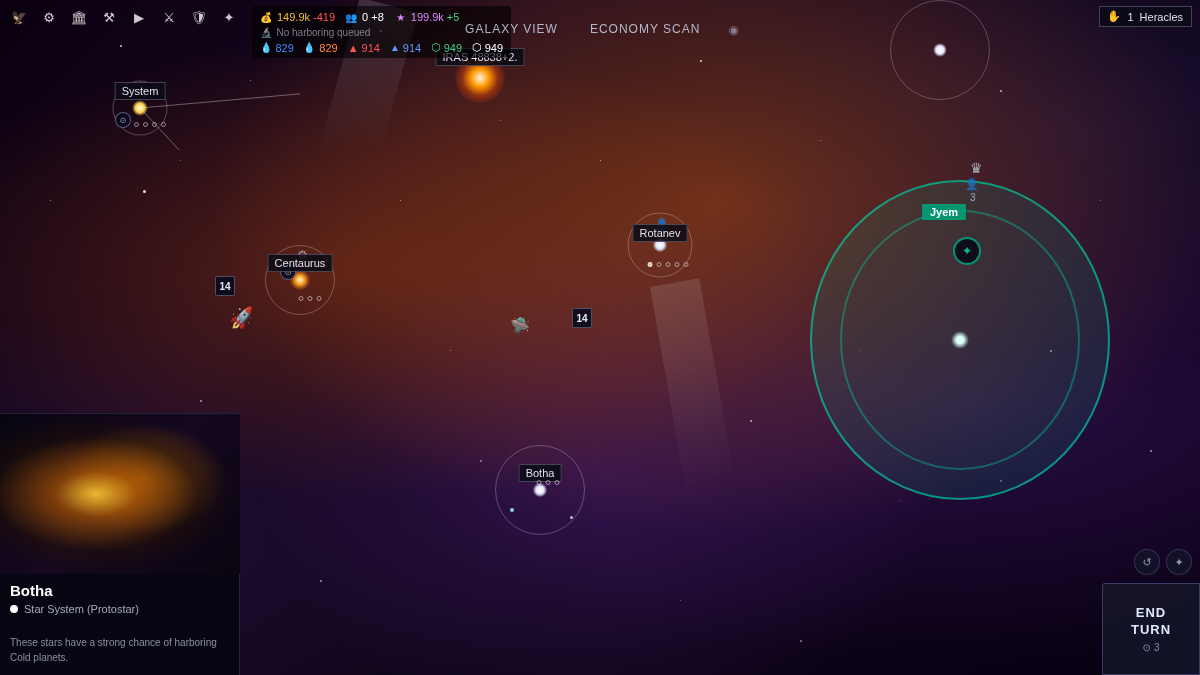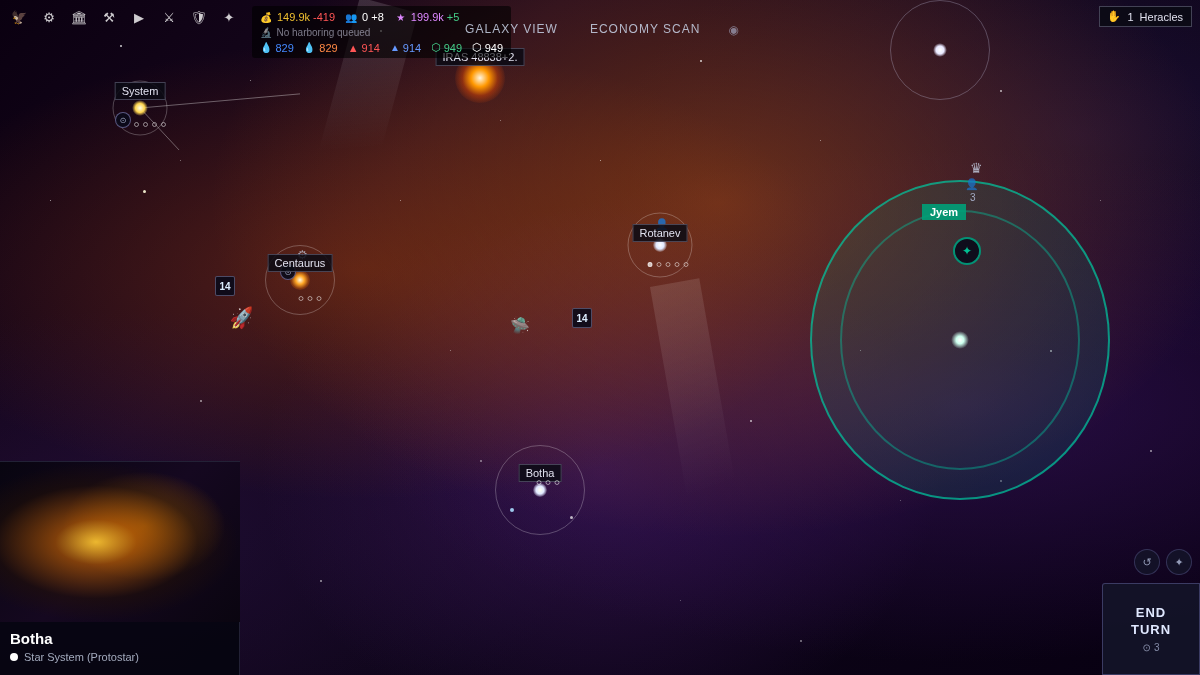--- a/index.html
+++ b/index.html
@@ -231,21 +231,21 @@
       font-size: 15px;
       color: #ffffff;
       font-weight: 600;
       margin-bottom: 4px;
     }
 
     #info-type-row {
       display: flex;
       align-items: center;
       gap: 6px;
-      margin-bottom: 2px;
+      margin-bottom: 20px;
     }
 
     .info-dot {
       width: 8px;
       height: 8px;
       border-radius: 50%;
       background: white;
       border: 1px solid rgba(255,255,255,0.5);
     }
 
@@ -629,20 +629,21 @@
   <div id="info-panel">
     <div id="info-thumbnail">
       
     </div>
     <div id="info-content">
       <div id="info-name">Botha</div>
       <div id="info-type-row">
         <div class="info-dot"></div>
         <div id="info-type">Star System (Protostar)</div>
       </div>
+      <div id="info-desc">These stars have a strong chance of harboring Cold planets.</div>
     </div>
   </div>
 
   <div id="bottom-right-icons">
     <div class="br-icon">↺</div>
     <div class="br-icon">✦</div>
   </div>
 
   <div id="end-turn-btn">
     <div id="end-turn-text">END<br>TURN</div>

